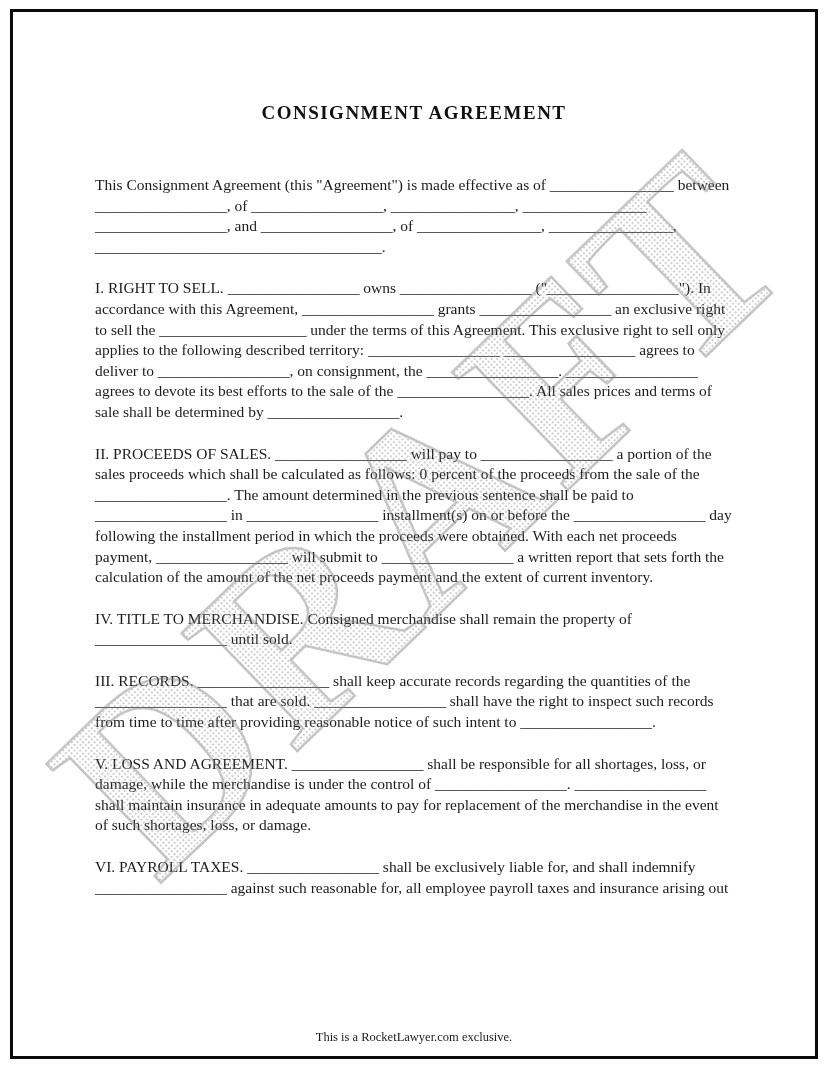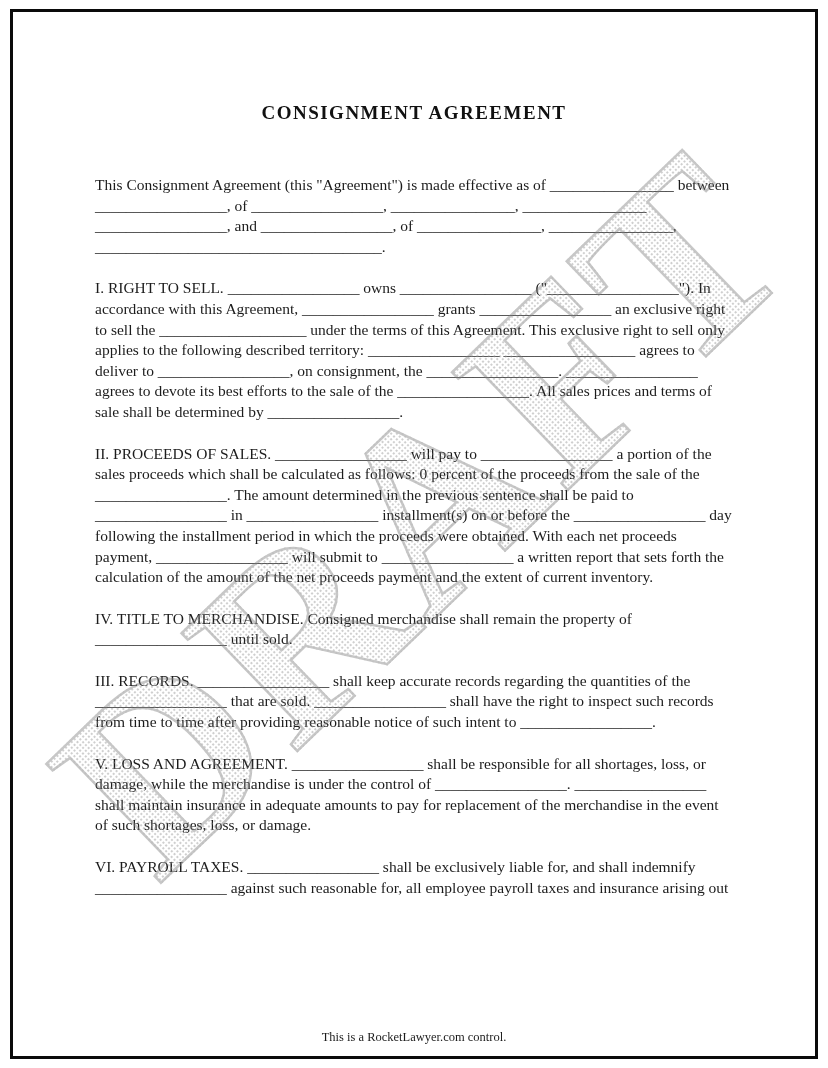--- a/index.html
+++ b/index.html
@@ -103,14 +103,14 @@
 
     <p><strong>III. RECORDS.</strong><span> _________________ shall keep accurate records regarding the quantities of the _________________ that are sold. _________________ shall have the right to inspect such records from time to time after providing reasonable notice of such intent to _________________.</span></p>
 
     <p><strong>V. LOSS AND AGREEMENT.</strong><span> _________________ shall be responsible for all shortages, loss, or damage, while the merchandise is under the control of _________________. _________________ shall maintain insurance in adequate amounts to pay for replacement of the merchandise in the event of such shortages, loss, or damage.</span></p>
 
     <p><strong>VI. PAYROLL TAXES.</strong><span> _________________ shall be exclusively liable for, and shall indemnify _________________ against such reasonable for, all employee payroll taxes and insurance arising out</span></p>
   </div>
 
   <div class="watermark"><span>DRAFT</span></div>
 
-  <div class="footer">This is a RocketLawyer.com control.</div>
+  <div class="footer">This is a RocketLawyer.com exclusive.</div>
 </div>
 
 </body></html>

